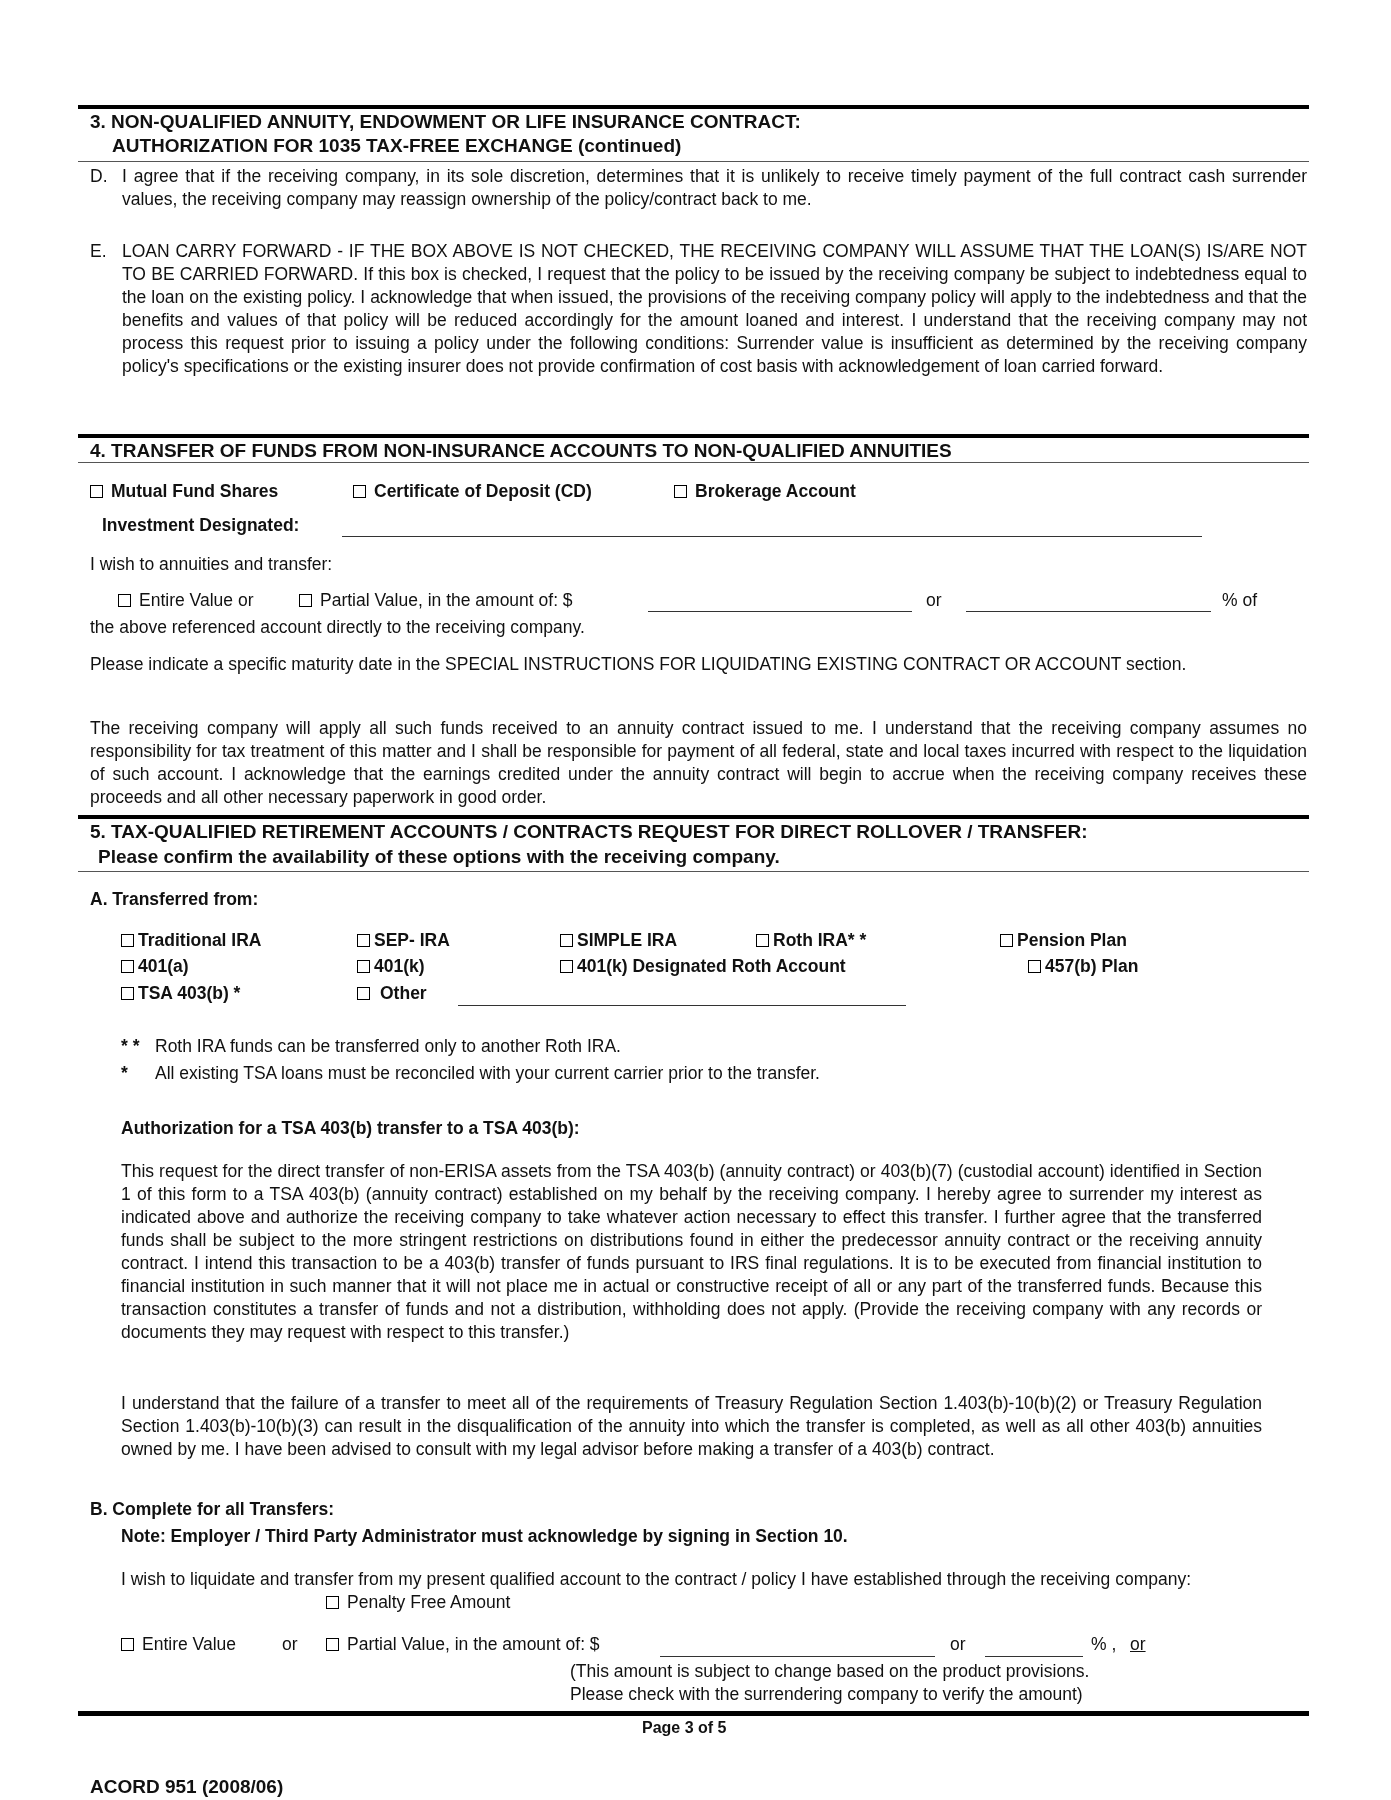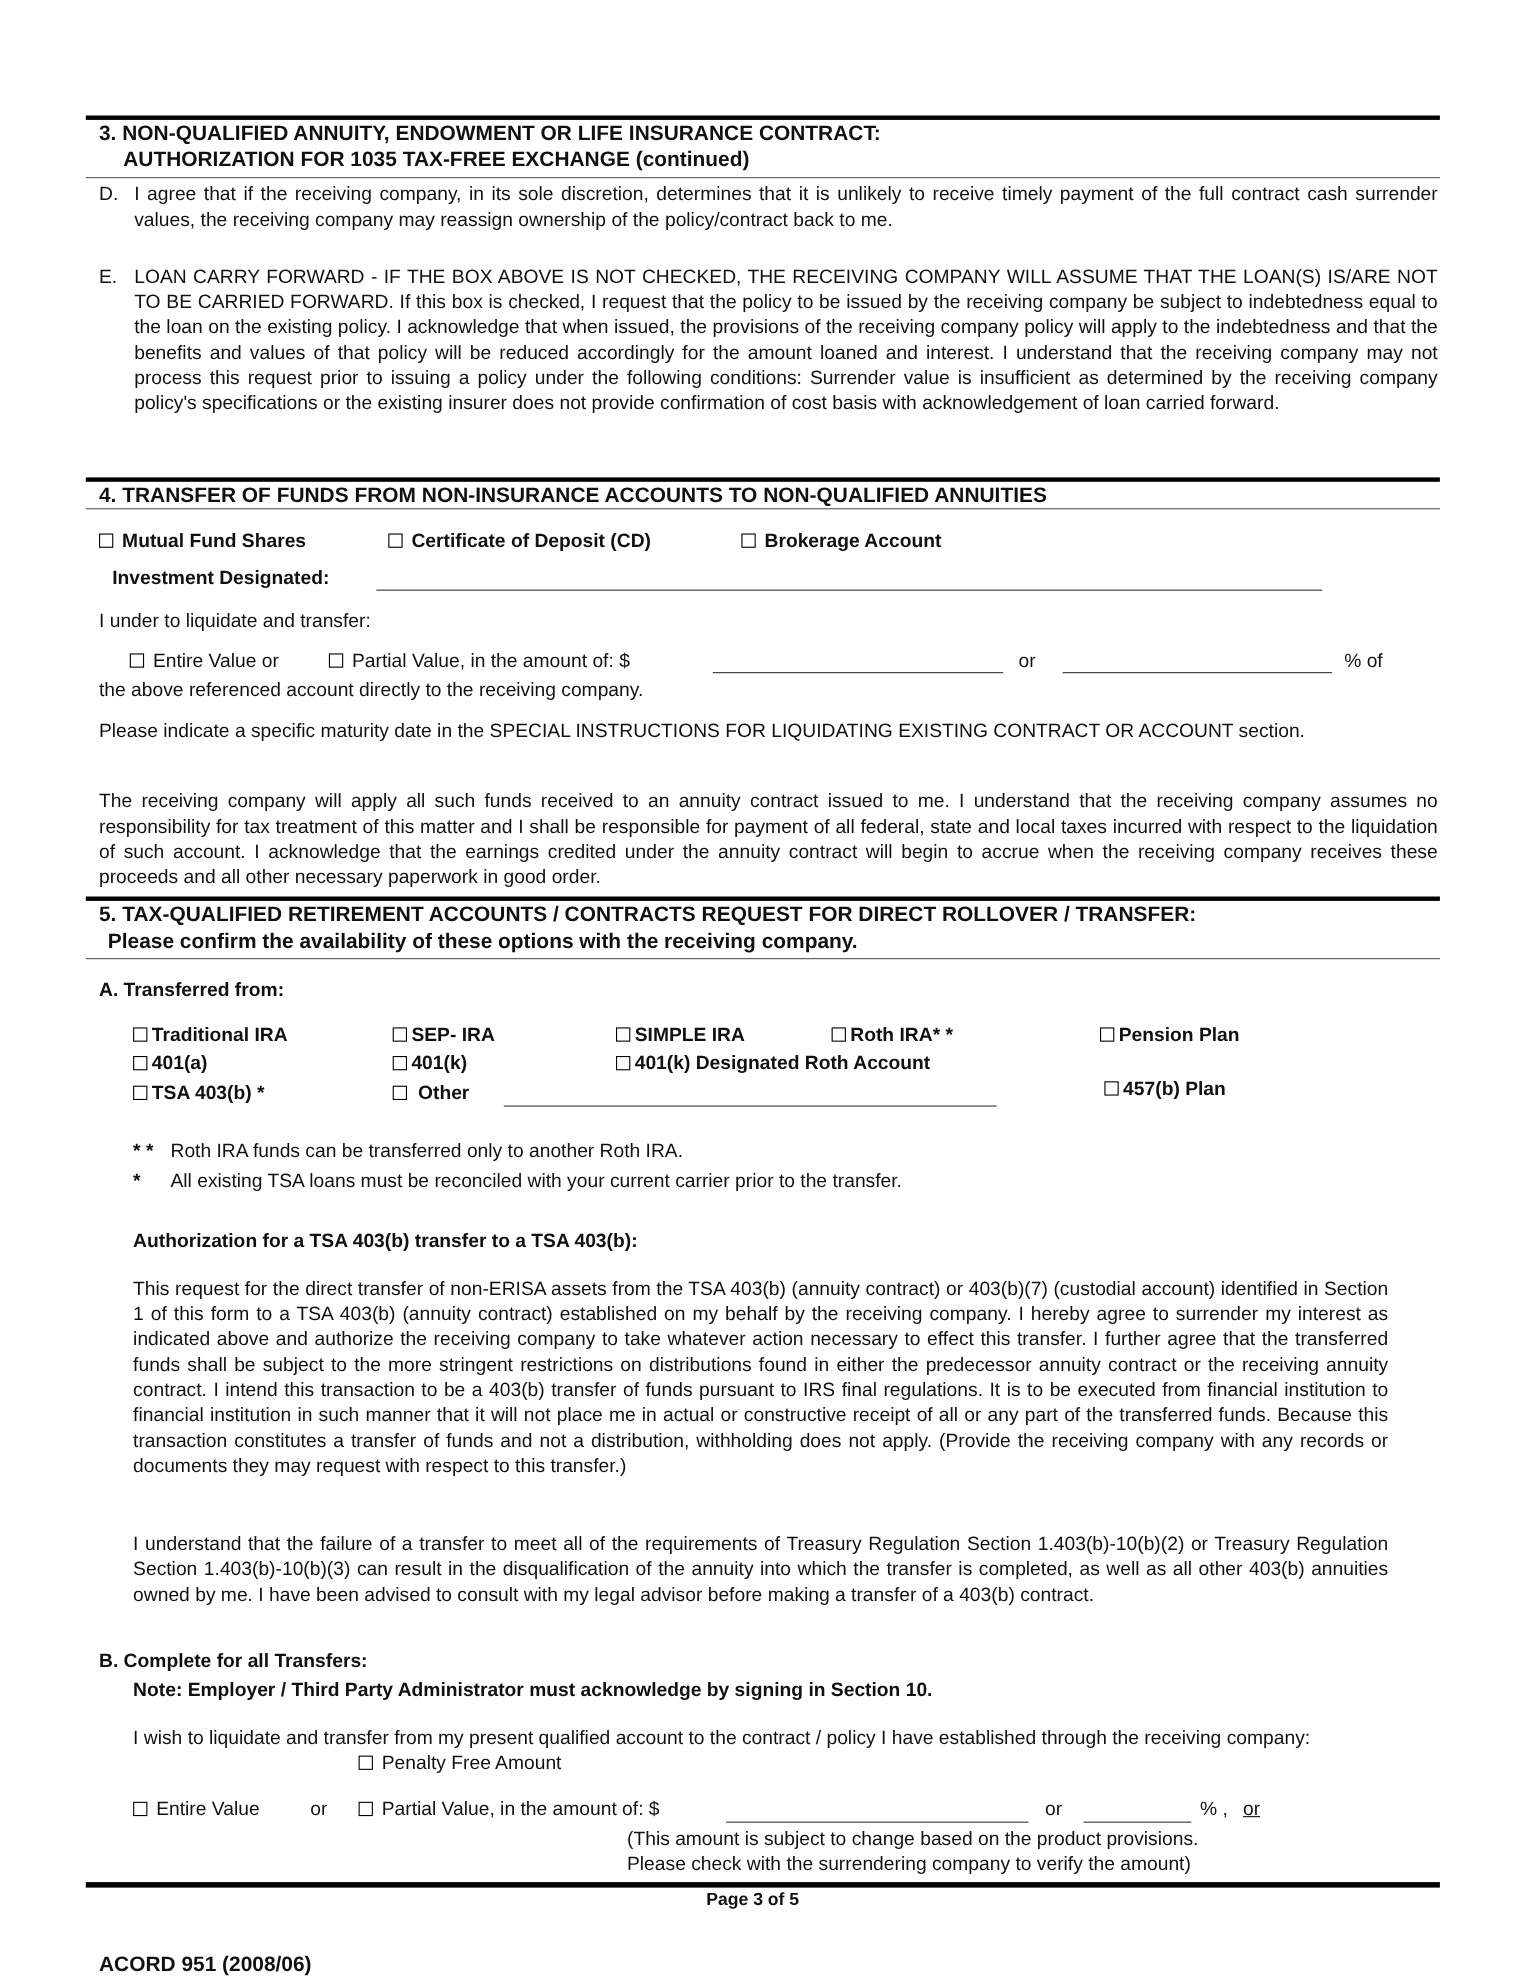--- a/index.html
+++ b/index.html
@@ -38,21 +38,21 @@
 <div class="hdr" style="top:439px;">4.  TRANSFER OF FUNDS FROM NON-INSURANCE ACCOUNTS TO NON-QUALIFIED ANNUITIES</div>
 <div class="thin" style="top:462px;"></div>
 
 <div class="opt" style="left:90px; top:481px;text-align:right;"><span class="cb"></span><span>Mutual Fund Shares</span></div>
 <div class="opt" style="left:341px; top:481px;padding-left:12px;"><span class="cb"></span><span>Certificate of Deposit (CD)</span></div>
 <div class="opt" style="left:674px; top:481px;"><span class="cb"></span><span>Brokerage Account</span></div>
 
 <div class="opt" style="left:102px; top:515px;">Investment Designated:</div>
 <div class="blank" style="left:342px; top:536px; width:860px;"></div>
 
-<div class="optn" style="left:90px; top:554px;">I under to liquidate and transfer:</div>
+<div class="optn" style="left:90px; top:554px;">I wish to annuities and transfer:</div>
 
 <div class="optn" style="left:90px; top:590px;padding-left:28px;"><span class="cb"></span><span>Entire Value or</span></div>
 <div class="optn" style="left:299px; top:590px;"><span class="cb"></span><span>Partial Value, in the amount of:  $</span></div>
 <div class="blank" style="left:648px; top:611px; width:264px;"></div>
 <div class="optn" style="left:926px; top:590px;">or</div>
 <div class="blank" style="left:966px; top:611px; width:245px;"></div>
 <div class="optn" style="left:1222px; top:590px;">% of</div>
 
 <div class="optn" style="left:90px; top:617px;">the above referenced account directly to the receiving company.</div>
 
@@ -69,21 +69,21 @@
 
 <div class="opt" style="left:121px; top:930px;"><span class="cb" style="margin-right:4px;"></span><span>Traditional IRA</span></div>
 <div class="opt" style="left:357px; top:930px;"><span class="cb" style="margin-right:4px;"></span><span>SEP- IRA</span></div>
 <div class="opt" style="left:560px; top:930px;"><span class="cb" style="margin-right:4px;"></span><span>SIMPLE IRA</span></div>
 <div class="opt" style="left:756px; top:930px;"><span class="cb" style="margin-right:4px;"></span><span>Roth IRA* *</span></div>
 <div class="opt" style="left:1000px; top:930px;"><span class="cb" style="margin-right:4px;"></span><span>Pension Plan</span></div>
 
 <div class="opt" style="left:121px; top:956px;"><span class="cb" style="margin-right:4px;"></span><span>401(a)</span></div>
 <div class="opt" style="left:357px; top:956px;"><span class="cb" style="margin-right:4px;"></span><span>401(k)</span></div>
 <div class="opt" style="left:560px; top:956px;"><span class="cb" style="margin-right:4px;"></span><span>401(k) Designated Roth Account</span></div>
-<div class="opt" style="left:1004px; top:956px;margin-top:23px;"><span class="cb" style="margin-right:4px;"></span><span>457(b) Plan</span></div>
+<div class="opt" style="left:1028px; top:956px;"><span class="cb" style="margin-right:4px;"></span><span>457(b) Plan</span></div>
 
 <div class="opt" style="left:121px; top:983px;"><span class="cb" style="margin-right:4px;"></span><span>TSA 403(b) *</span></div>
 <div class="opt" style="left:357px; top:983px;"><span class="cb" style="margin-right:10px;"></span><span>Other</span></div>
 <div class="blank" style="left:458px; top:1005px; width:448px;"></div>
 
 <div class="optn" style="left:121px; top:1036px; font-weight:bold;">* *</div>
 <div class="optn" style="left:155px; top:1036px;">Roth IRA funds can be transferred only to another Roth IRA.</div>
 <div class="optn" style="left:121px; top:1063px; font-weight:bold;">*</div>
 <div class="optn" style="left:155px; top:1063px;">All existing TSA loans must be reconciled with your current carrier prior to the transfer.</div>
 

